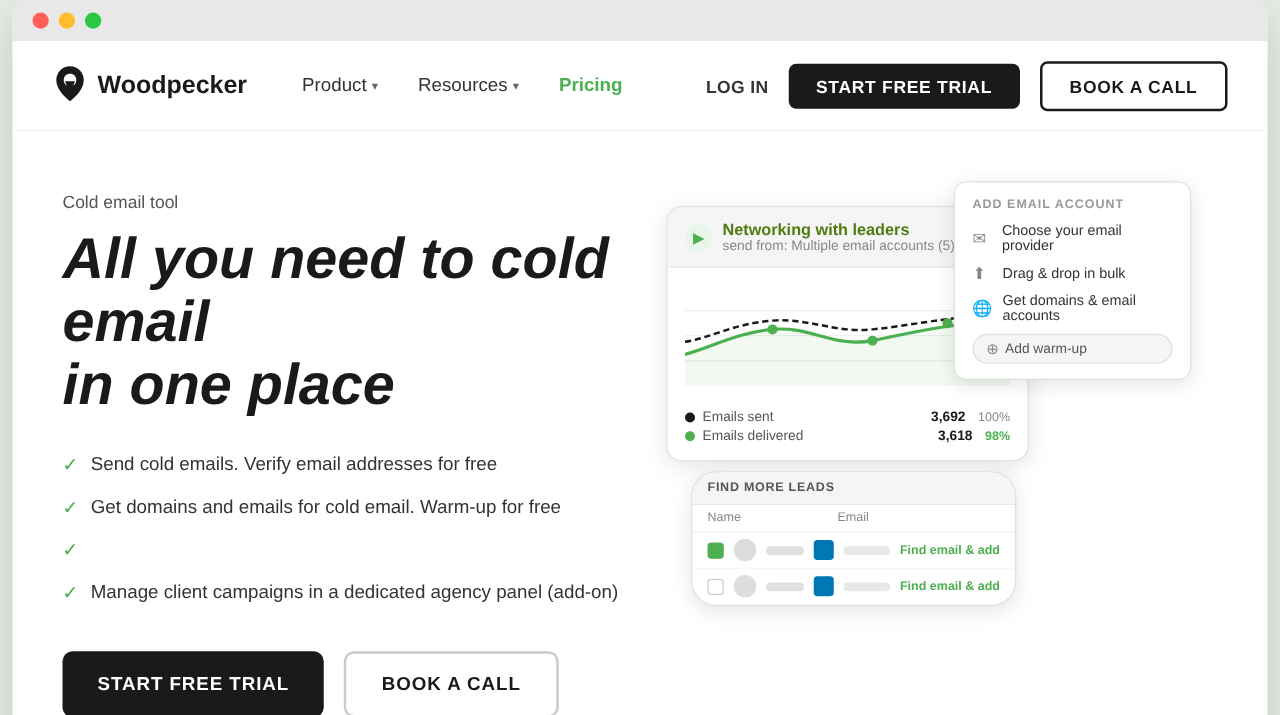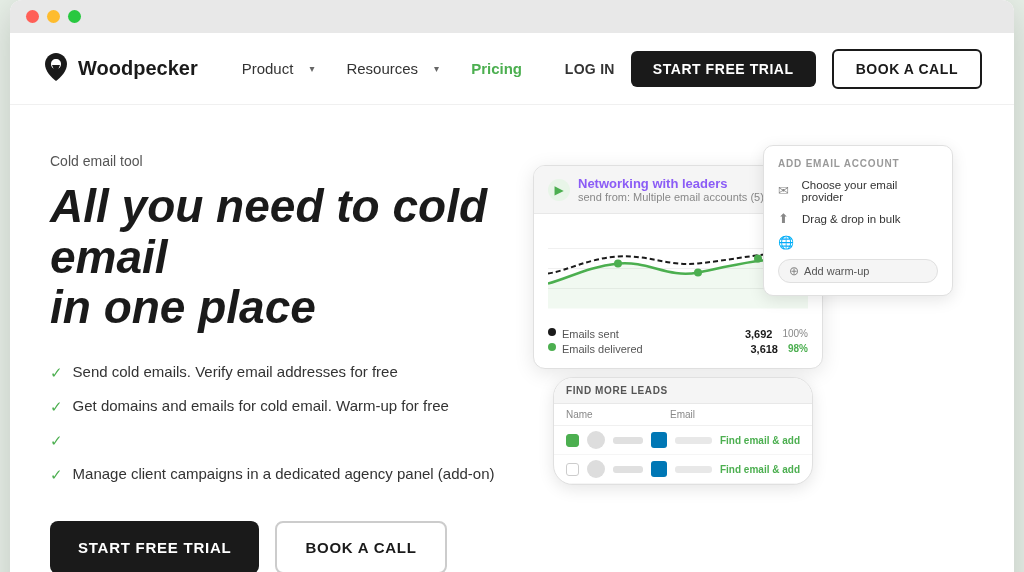--- a/index.html
+++ b/index.html
@@ -60,21 +60,21 @@
       gap: 8px;
       flex: 1;
     }
     .nav-link {
       font-size: 15px;
       color: #333;
       padding: 8px 12px;
       cursor: pointer;
       display: flex;
       align-items: center;
-      gap: 16px;
+      gap: 4px;
       font-weight: 500;
     }
     .nav-link.active { color: #4CAF50; font-weight: 600; }
     .chevron { font-size: 10px; color: #666; }
     .nav-right {
       display: flex;
       align-items: center;
       gap: 16px;
     }
     .btn-log-in {
@@ -224,40 +224,40 @@
       border-radius: 50%;
       display: flex;
       align-items: center;
       justify-content: center;
       font-size: 12px;
       color: #4CAF50;
     }
     .campaign-title-text {
       font-size: 13px;
       font-weight: 700;
-      color: #8b5cf6;
+      color: #4d7c0f;
     }
     .campaign-subtitle {
       font-size: 11px;
       color: #888;
     }
     .chart-area {
       padding: 12px 14px;
       height: 110px;
       position: relative;
     }
     
     .chart-svg { width: 100%; height: 85px; }
 
     .chart-stats {
       padding: 4px 14px 10px;
     }
     .stat-row {
       display: flex;
-      align-items: flex-start;
+      align-items: center;
       gap: 6px;
       font-size: 11px;
       color: #555;
       margin-bottom: 3px;
     }
     .stat-dot {
       width: 8px; height: 8px; border-radius: 50%;
     }
     .stat-dot-dark { background: #1a1a1a; }
     .stat-dot-green { background: #4CAF50; }
@@ -520,20 +520,21 @@
           <div class="email-option">
             <span class="email-option-icon">✉</span>
             <span>Choose your email provider</span>
           </div>
           <div class="email-option">
             <span class="email-option-icon">⬆</span>
             <span>Drag &amp; drop in bulk</span>
           </div>
           <div class="email-option">
             <span class="email-option-icon">🌐</span>
+            <span>Get domains &amp; email accounts</span>
           </div>
           <div class="warmup-badge">
             <span class="warmup-badge-icon">⊕</span>
             <span>Add warm-up</span>
           </div>
         </div>
 
         <div class="leads-card">
           <div class="leads-header">FIND MORE LEADS</div>
           <div class="leads-table-header">

